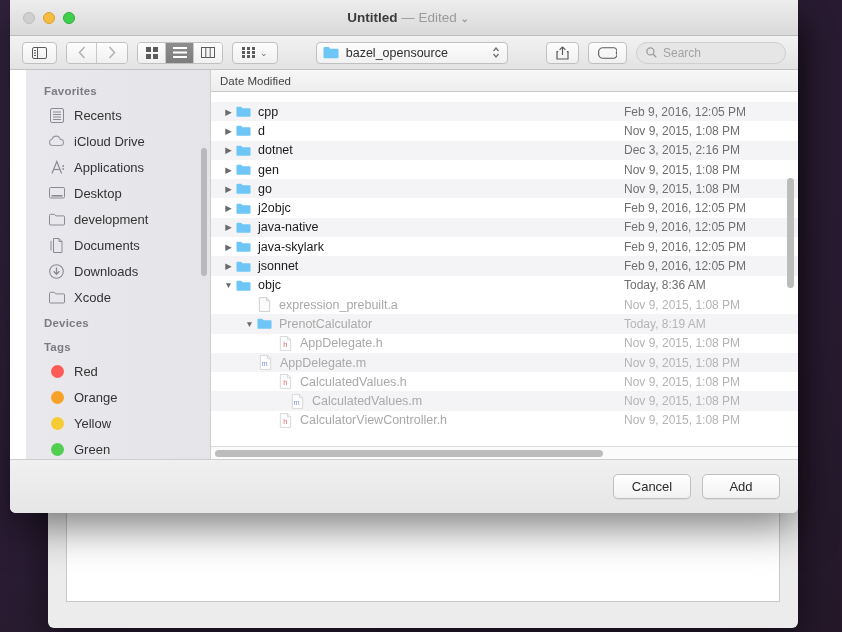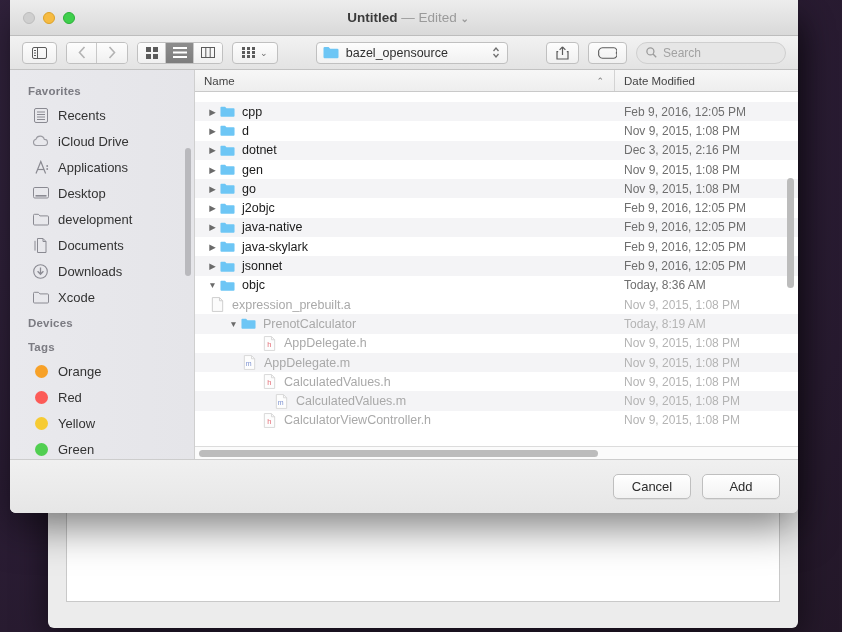--- a/index.html
+++ b/index.html
@@ -126,20 +126,21 @@
   
   .sheet-main { flex: 1; display: flex; min-height: 0; background: #fff; }
 
   .sidebar {
     width: 185px; min-width: 185px;
     background: linear-gradient(to right, #e9e9ed, #e5e5e9);
     border-right: 1px solid #cfcfcf;
     padding-top: 8px;
     position: relative;
     overflow: hidden;
+    margin-left: 16px;
   }
   .sb-head {
     font-size: 11.5px; font-weight: bold; color: #7b7b82;
     padding: 7px 0 5px 18px; letter-spacing: .2px;
   }
   .sb-item {
     display: flex; align-items: center; gap: 9px;
     height: 26px; padding-left: 22px;
     font-size: 13px; color: #333;
   }
@@ -438,52 +439,48 @@
             </svg>
         </span>
         <span>Xcode</span>
       </div>
 
       <div class="sb-head">Devices</div>
       <div class="sb-head">Tags</div>
 
       <div class="sb-item">
         <span class="sb-icon">
+            <span class="tag-dot" style="background:#fc5b57"></span>
+          </span>
+        <span>Red</span>
+      </div>
+      <div class="sb-item">
+        <span class="sb-icon">
             <span class="tag-dot" style="background:#f7a128"></span>
           </span>
         <span>Orange</span>
       </div>
       <div class="sb-item">
         <span class="sb-icon">
-            <span class="tag-dot" style="background:#fc5b57"></span>
-          </span>
-        <span>Red</span>
-      </div>
-      <div class="sb-item">
-        <span class="sb-icon">
             <span class="tag-dot" style="background:#f6cb33"></span>
           </span>
         <span>Yellow</span>
       </div>
       <div class="sb-item">
         <span class="sb-icon">
             <span class="tag-dot" style="background:#51cf51"></span>
           </span>
         <span>Green</span>
       </div>
 
       <div class="sb-scroll"></div>
     </div>
 
     <div class="filelist">
       <div class="col-head">
-        <div class="ch name">
-          <span>Name</span>
-          <span class="sort-arrow">⌃</span>
-        </div>
         <div class="ch date">
           <span>Date Modified</span>
         </div>
       </div>
 
       <div class="rows" id="rows-container">
           <div class="row partial">
             <div class="nm" style="padding-left:10px">
               <span class="disc"></span>
               <span class="fname"></span>
@@ -584,21 +581,21 @@
             <div class="nm" style="padding-left:10px">
               <span class="disc">▼</span>
               <svg class="ico" viewBox="0 0 16 13">
                 <path d="M0.5 2.3 A1 1 0 0 1 1.5 1.3 H5.4 L6.9 2.9 H14.5 A1 1 0 0 1 15.5 3.9 V11 A1 1 0 0 1 14.5 12 H1.5 A1 1 0 0 1 0.5 11 Z" fill="#6dc6f5"></path>
               </svg>
               <span class="fname">objc</span>
             </div>
             <div class="dt">Today, 8:36 AM</div>
           </div>
           <div class="row dim">
-            <div class="nm" style="">
+            <div class="nm" style="padding-left:31px">
               <span class="disc"></span>
               <svg class="ico" viewBox="0 0 13 16">
                 <path d="M1 0.6 H8.6 L12 4 V15.4 H1 Z" fill="#fbfbfb" stroke="#cccccc"></path>
                 <path d="M8.6 0.7 V4 H12" fill="none" stroke="#cccccc"></path>
               </svg>
               <span class="fname">expression_prebuilt.a</span>
             </div>
             <div class="dt">Nov 9, 2015, 1:08 PM</div>
           </div>
           <div class="row alt dim">

